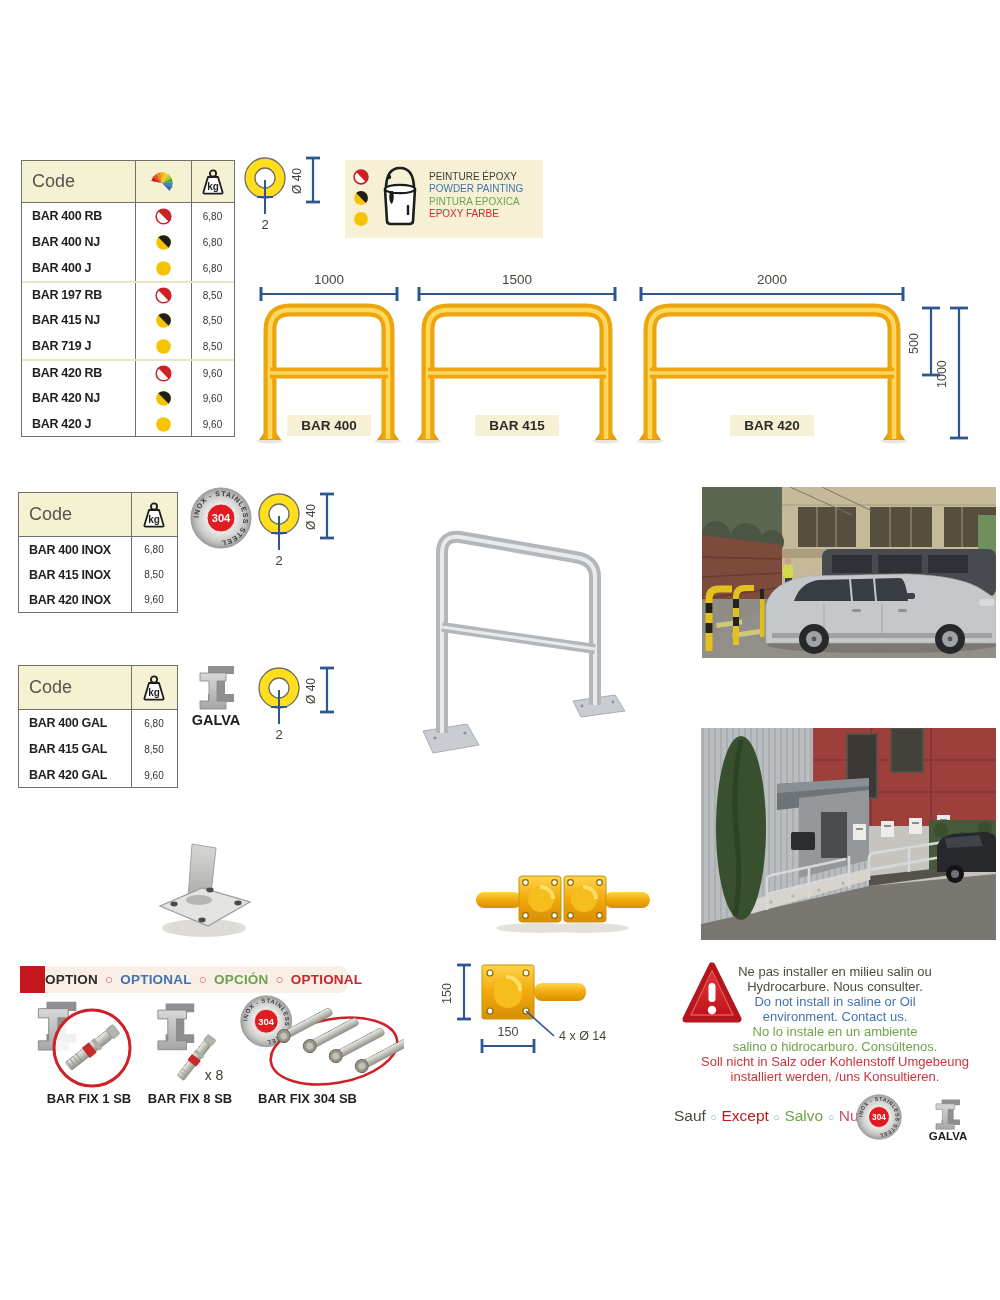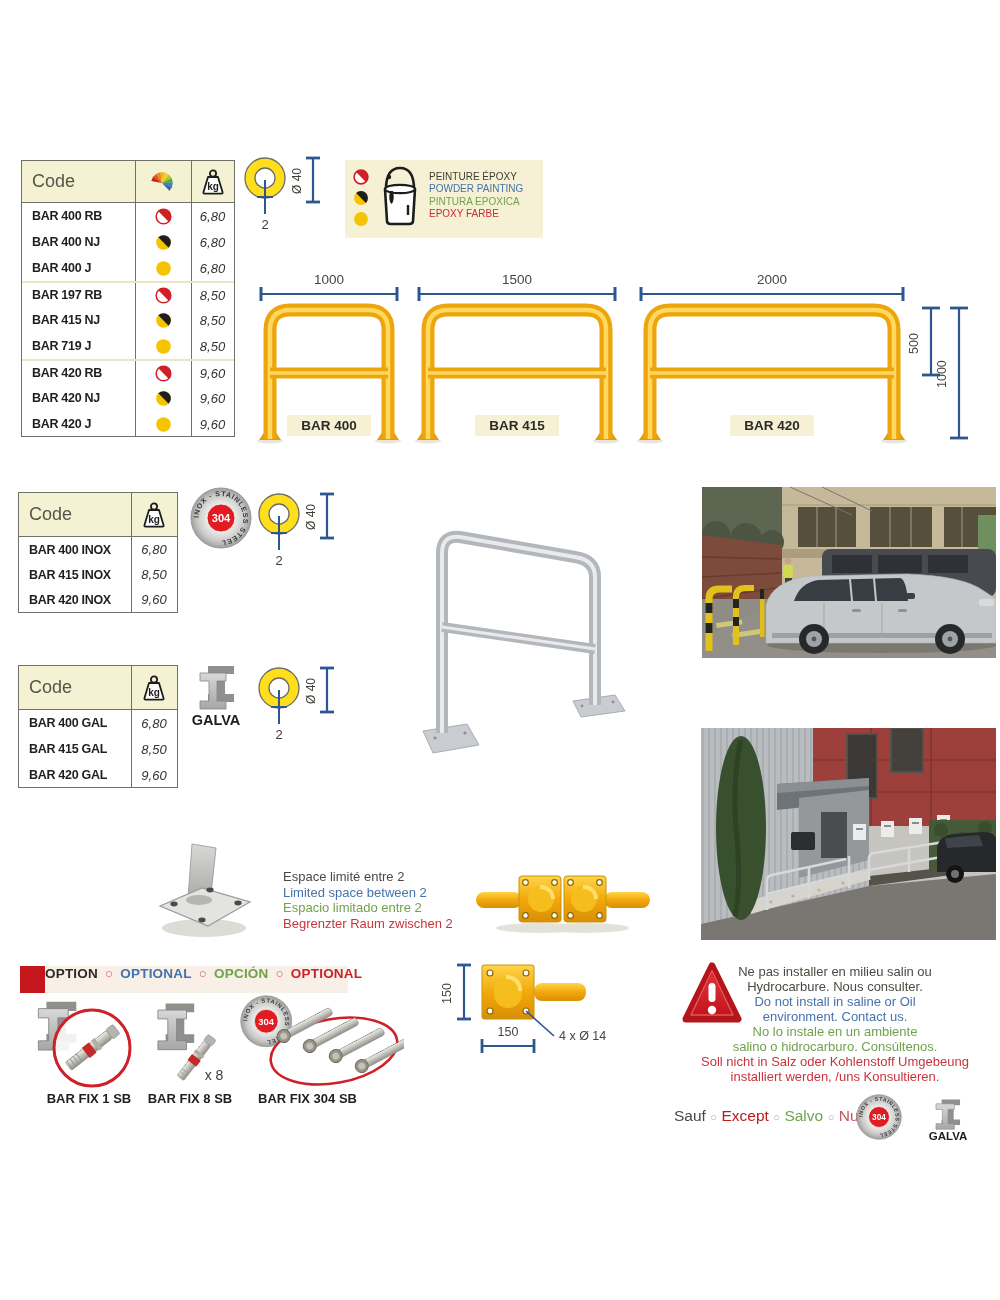--- a/index.html
+++ b/index.html
@@ -12,32 +12,32 @@
   .tr{display:flex;align-items:center;box-sizing:border-box;}
   .gsep{border-top:2px solid #EAE5C2;}
   .td{height:100%;display:flex;align-items:center;box-sizing:border-box;}
   .c1{width:113px;padding-left:10px;}
   .c2{width:56px;justify-content:center;border-left:1.4px solid #71716a;}
   .c3{width:42px;justify-content:center;border-left:1.4px solid #71716a;}
   .d1{width:112px;padding-left:10px;}
   .d2{width:45px;justify-content:center;border-left:1.4px solid #71716a;}
   .hdr{font-size:18px;color:#55554c;}
   .code{font-weight:700;font-size:12.5px;color:#1f1f1d;letter-spacing:-0.3px;white-space:nowrap;}
-  .kgv{font-size:13px;color:#33332f;font-style:italic;}
+  .kgv{font-size:10px;color:#33332f;}
   
   .ml div{font-size:13px;line-height:15.5px;white-space:nowrap;}
   .fr{color:#4a4a42;}.en{color:#4472AE;}.es{color:#6FA24C;}.de{color:#C8353C;}
   .wline{font-size:13px;line-height:15px;white-space:nowrap;}
   .warnbox{width:334px;text-align:center;}
   
   .paintbox{background:#F6F1D5;}
   .pline{font-weight:400;font-size:10px;line-height:12.4px;white-space:nowrap;}
   .p-fr{color:#3d3d35;}.p-en{color:#4472AE;}.p-es{color:#6FA24C;}.p-de{color:#CC2A30;}
   
-  .banner{background:#F8EFE7;display:flex;align-items:flex-start;}
+  .banner{background:#F8EFE7;display:flex;align-items:center;border-radius:9px;}
   .redsq{width:25px;height:27px;background:#C4161C;flex:0 0 auto;}
   .bparts{flex:1;display:flex;justify-content:center;align-items:center;gap:7px;}
   .bparts span{font-weight:700;font-size:13.5px;letter-spacing:0.2px;}
   .sep{font-weight:400;font-size:11px;color:#D2606A;}
   .b-fr{color:#2b2b28;}.b-en{color:#4472AE;}.b-es{color:#6FA24C;}.b-de{color:#C8242B;}
   
   .bflabel{font-weight:700;font-size:13px;color:#1f1f1d;text-align:center;white-space:nowrap;}
   
   .fn span{font-size:15.5px;}
   .fn .sep2{font-size:11px;color:#8FB0CC;}
@@ -539,26 +539,20 @@
   <ellipse cx="54" cy="88" rx="42" ry="9" fill="#dddbd6"></ellipse>
   <polygon points="42,4 66,8 60,64 38,58" fill="url(#beamG)" stroke="#93938f" stroke-width="0.8"></polygon>
   <polygon points="10,66 52,48 100,62 58,86" fill="#e3e3e1" stroke="#9a9a98" stroke-width="1.2"></polygon>
   <ellipse cx="24" cy="64" rx="3.6" ry="2.4" fill="#4a4a48"></ellipse>
   <ellipse cx="60" cy="50" rx="3.6" ry="2.4" fill="#4a4a48"></ellipse>
   <ellipse cx="88" cy="63" rx="3.6" ry="2.4" fill="#4a4a48"></ellipse>
   <ellipse cx="52" cy="80" rx="3.6" ry="2.4" fill="#4a4a48"></ellipse>
   <ellipse cx="49" cy="60" rx="13" ry="5" fill="#b5b5b3"></ellipse>
 </svg>
 
-<div class="abs ml" style="left:283px;top:869px;">
-  <div class="fr">Espace limité entre 2</div>
-  <div class="en">Limited space between 2</div>
-  <div class="es">Espacio limitado entre 2</div>
-  <div class="de">Begrenzter Raum zwischen 2</div>
-</div>
 
 <svg class="abs" style="left:470px;top:856px;" width="185" height="88" viewBox="0 0 185 88">
   <ellipse cx="70" cy="72" rx="44" ry="5" fill="#e4e1da"></ellipse>
       <ellipse cx="115" cy="72" rx="44" ry="5" fill="#e4e1da"></ellipse>
   <rect x="6" y="36" width="46" height="16" rx="8" fill="url(#ytube)"></rect>
   <rect x="134" y="36" width="46" height="16" rx="8" fill="url(#ytube)"></rect>
   <rect x="49" y="20" width="42" height="46" rx="3" fill="url(#ytube)" stroke="#c9940a" stroke-width="1"></rect>
   <rect x="94" y="20" width="42" height="46" rx="3" fill="url(#ytube)" stroke="#c9940a" stroke-width="1"></rect>
   <rect x="58" y="30" width="26" height="26" rx="13" fill="#F6BE1C"></rect>
   <rect x="101" y="30" width="26" height="26" rx="13" fill="#F6BE1C"></rect>

